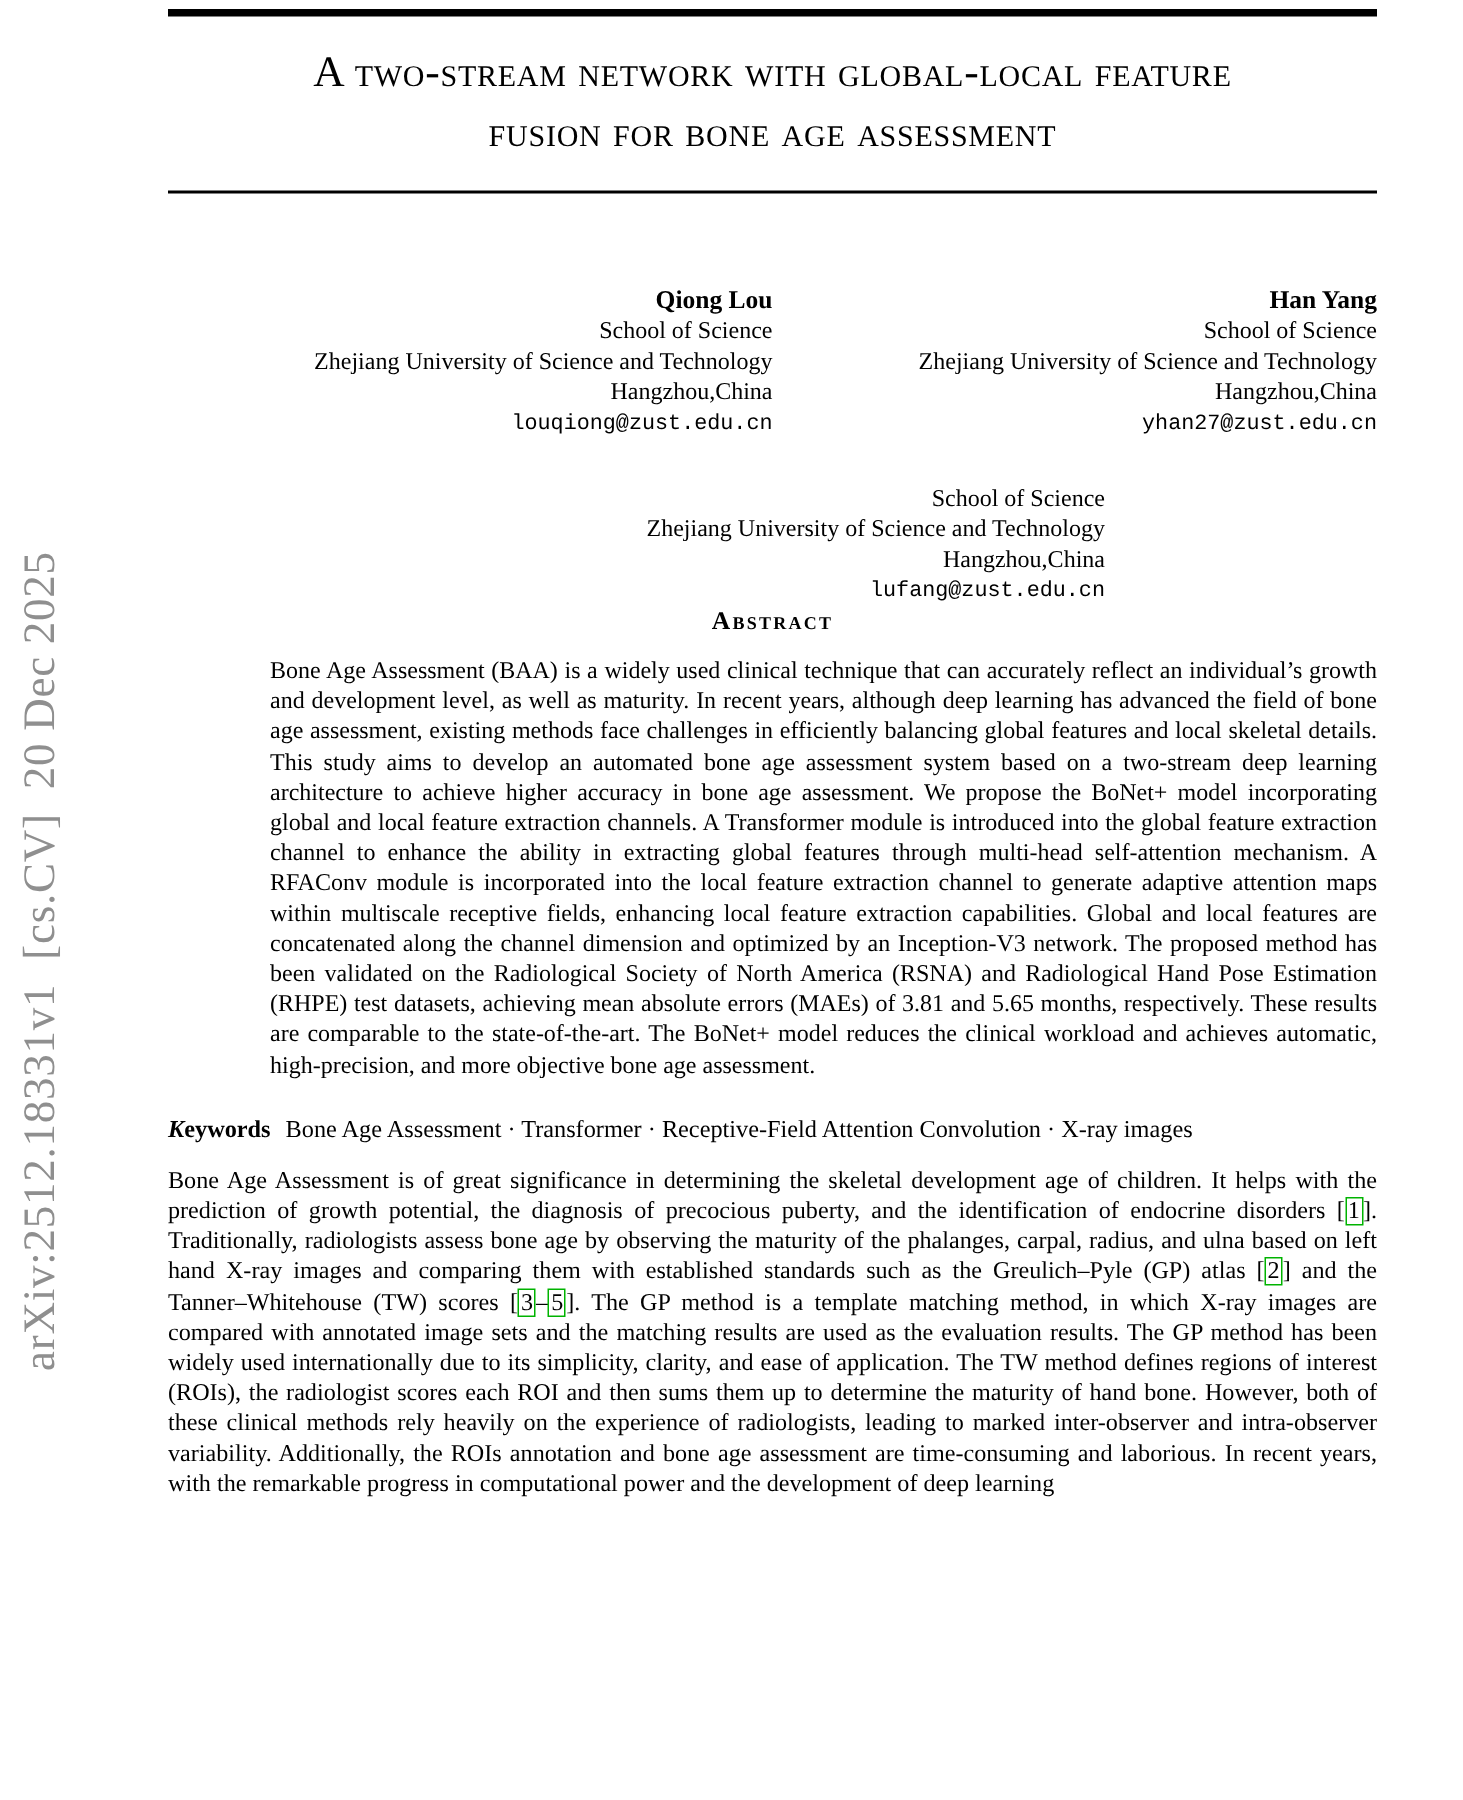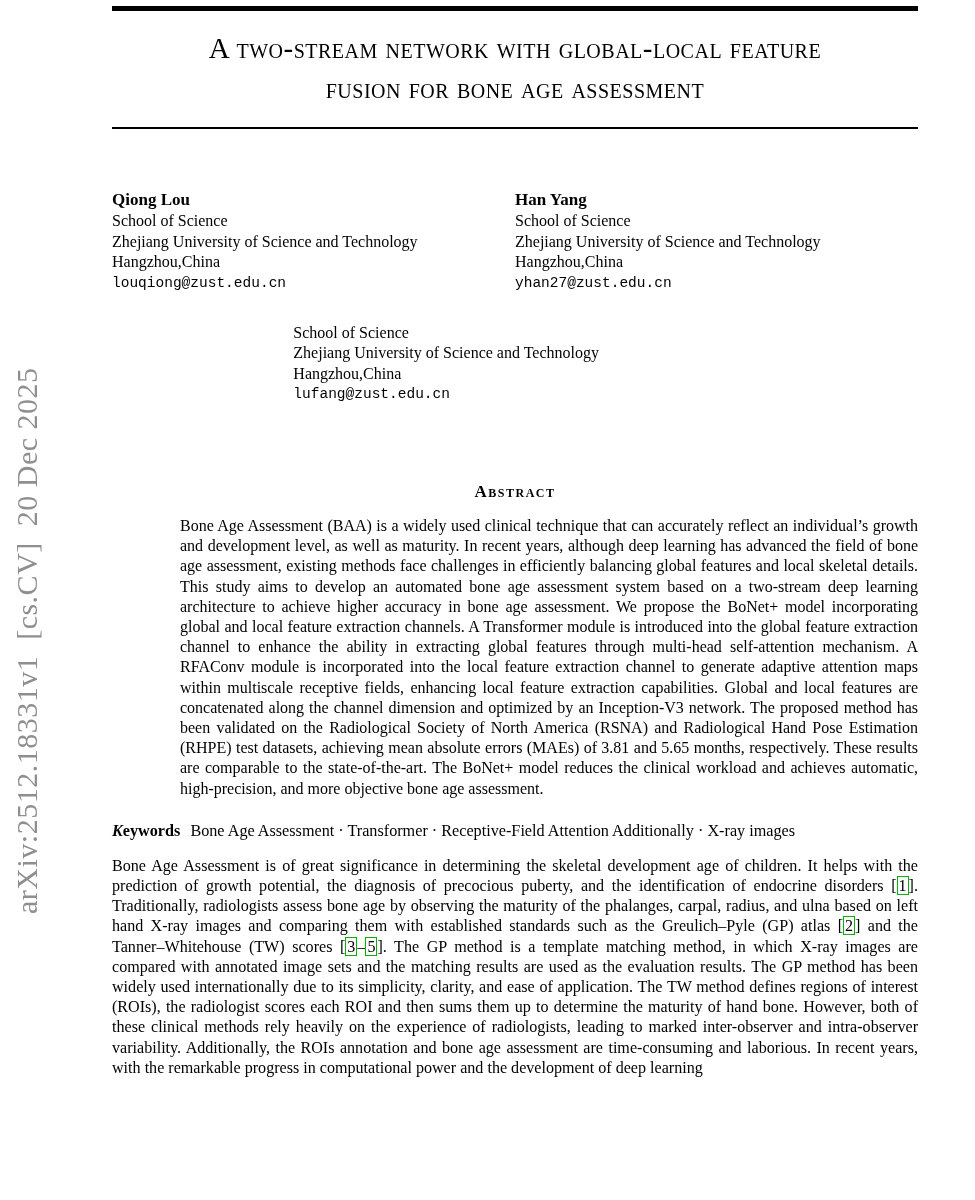--- a/index.html
+++ b/index.html
@@ -27,33 +27,33 @@
   .rule-thin { height: 2px; margin-top: 19px; }
 
   .title {
     margin: 17px 0 0; font-size: 29px; font-weight: normal;
     font-variant: small-caps; text-align: center;
     line-height: 40px; letter-spacing: 0.5px;
   }
   .title-line { display: block; }
 
   .authors { margin-top: 60px; }
-  .authors-row { display: flex; text-align: left; }
+  .authors-row { display: flex; text-align: right; }
   .authors-row .author { flex: 1 1 50%; }
   .row-center { margin-top: 30px; justify-content: center; }
   .row-center .author { flex: 0 0 auto; min-width: 55%; }
   .author { font-size: 16px; line-height: 20.5px; }
   .author-name { font-size: 17px; font-weight: bold; line-height: 22px; }
   .author-mark { font-size: 11px; }
   .author-email {
     font-family: "Liberation Mono", "DejaVu Sans Mono", monospace;
     font-size: 14.5px; line-height: 20px;
   }
 
-  .abstract { margin-top: 78px; }
+  .abstract { }
   .abstract-heading {
     margin: 0; text-align: center; font-size: 17px; font-weight: bold;
     font-variant: small-caps; letter-spacing: 1.5px;
   }
   .abstract-text {
     margin: 14px 0 0 68px; width: 738px;
     text-align: justify; font-size: 16px; line-height: 20.2px;
   }
 
   .keywords { margin: 22px 0 0; font-size: 16.2px; line-height: 20px; }
@@ -115,19 +115,19 @@
           <div class="author-email">lufang@zust.edu.cn</div>
         </div>
       </div>
     </section>
 
     <section class="abstract">
       <h2 class="abstract-heading">Abstract</h2>
       <p class="abstract-text">Bone Age Assessment (BAA) is a widely used clinical technique that can accurately reflect an individual’s growth and development level, as well as maturity. In recent years, although deep learning has advanced the field of bone age assessment, existing methods face challenges in efficiently balancing global features and local skeletal details. This study aims to develop an automated bone age assessment system based on a two-stream deep learning architecture to achieve higher accuracy in bone age assessment. We propose the BoNet+ model incorporating global and local feature extraction channels. A Transformer module is introduced into the global feature extraction channel to enhance the ability in extracting global features through multi-head self-attention mechanism. A RFAConv module is incorporated into the local feature extraction channel to generate adaptive attention maps within multiscale receptive fields, enhancing local feature extraction capabilities. Global and local features are concatenated along the channel dimension and optimized by an Inception-V3 network. The proposed method has been validated on the Radiological Society of North America (RSNA) and Radiological Hand Pose Estimation (RHPE) test datasets, achieving mean absolute errors (MAEs) of 3.81 and 5.65 months, respectively. These results are comparable to the state-of-the-art. The BoNet+ model reduces the clinical workload and achieves automatic, high-precision, and more objective bone age assessment.</p>
     </section>
 
-    <p class="keywords"><span class="kw-label"><i>K</i><span>eywords</span></span><span class="kw-items">Bone Age Assessment · Transformer · Receptive-Field Attention Additionally · X-ray images</span></p>
+    <p class="keywords"><span class="kw-label"><i>K</i><span>eywords</span></span><span class="kw-items">Bone Age Assessment · Transformer · Receptive-Field Attention Convolution · X-ray images</span></p>
 
 
     <p class="body-text"><span>Bone Age Assessment is of great significance in determining the skeletal development age of children. It helps with the prediction of growth potential, the diagnosis of precocious puberty, and the identification of endocrine disorders [</span><a class="citebox">1</a><span>]. Traditionally, radiologists assess bone age by observing the maturity of the phalanges, carpal, radius, and ulna based on left hand X-ray images and comparing them with established standards such as the Greulich–Pyle (GP) atlas [</span><a class="citebox">2</a><span>] and the Tanner–Whitehouse (TW) scores [</span><a class="citebox">3</a><span>–</span><a class="citebox">5</a><span>]. The GP method is a template matching method, in which X-ray images are compared with annotated image sets and the matching results are used as the evaluation results. The GP method has been widely used internationally due to its simplicity, clarity, and ease of application. The TW method defines regions of interest (ROIs), the radiologist scores each ROI and then sums them up to determine the maturity of hand bone. However, both of these clinical methods rely heavily on the experience of radiologists, leading to marked inter-observer and intra-observer variability. Additionally, the ROIs annotation and bone age assessment are time-consuming and laborious. In recent years, with the remarkable progress in computational power and the development of deep learning</span></p>
 
   </main>
 </div>
 
 </body></html>

